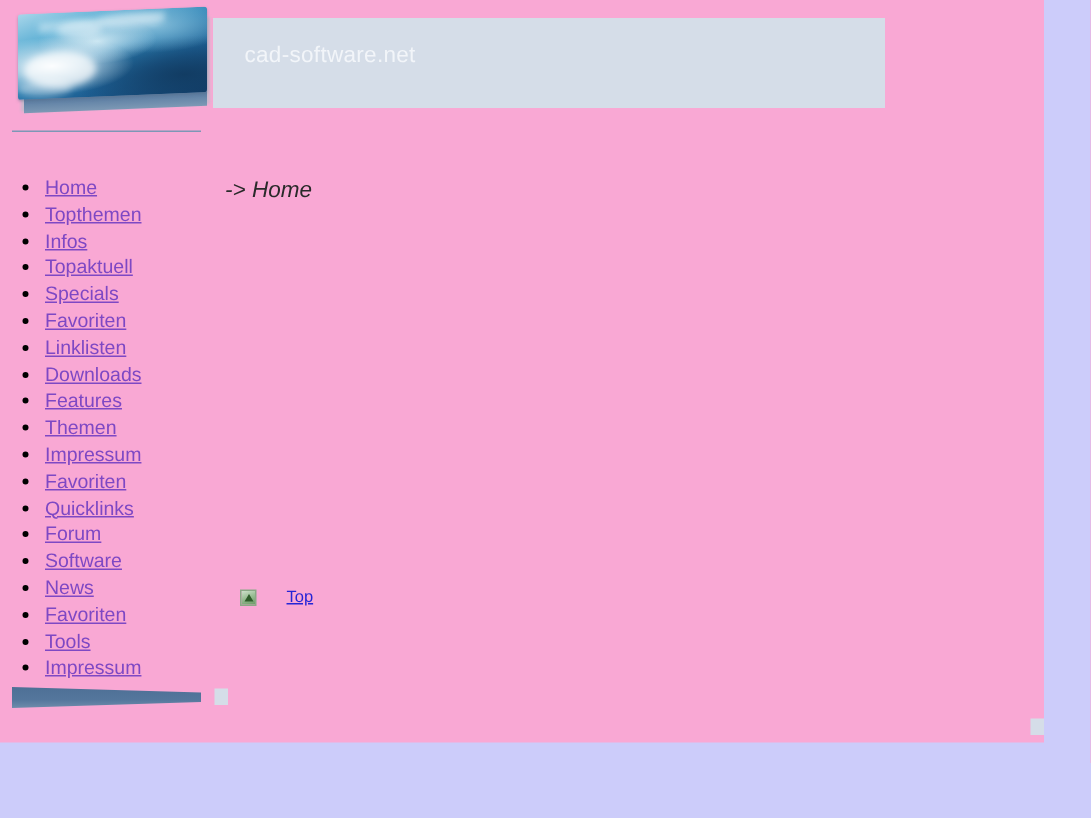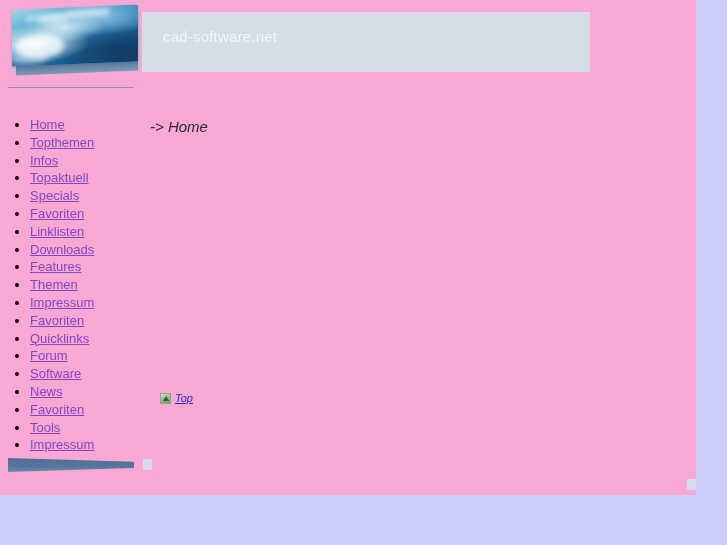--- a/index.html
+++ b/index.html
@@ -151,22 +151,21 @@
     color: #2a2a2a;
     white-space: nowrap;
     font-style: italic;
   }
   #top-link-row {
     position: absolute;
     left: 160px;
     top: 392px;
     display: flex;
     align-items: center;
-    gap: 4px;
-    font-style: italic;
+    gap: 20px;
   }
   #top-arrow-icon {
     display: inline-block;
     width: 11px;
     height: 11px;
     background: linear-gradient(160deg,#cfe0cc 0%,#9bbf96 45%,#6d9a67 100%);
     border: 1px solid #8aa886;
     position: relative;
     box-sizing: border-box;
   }

